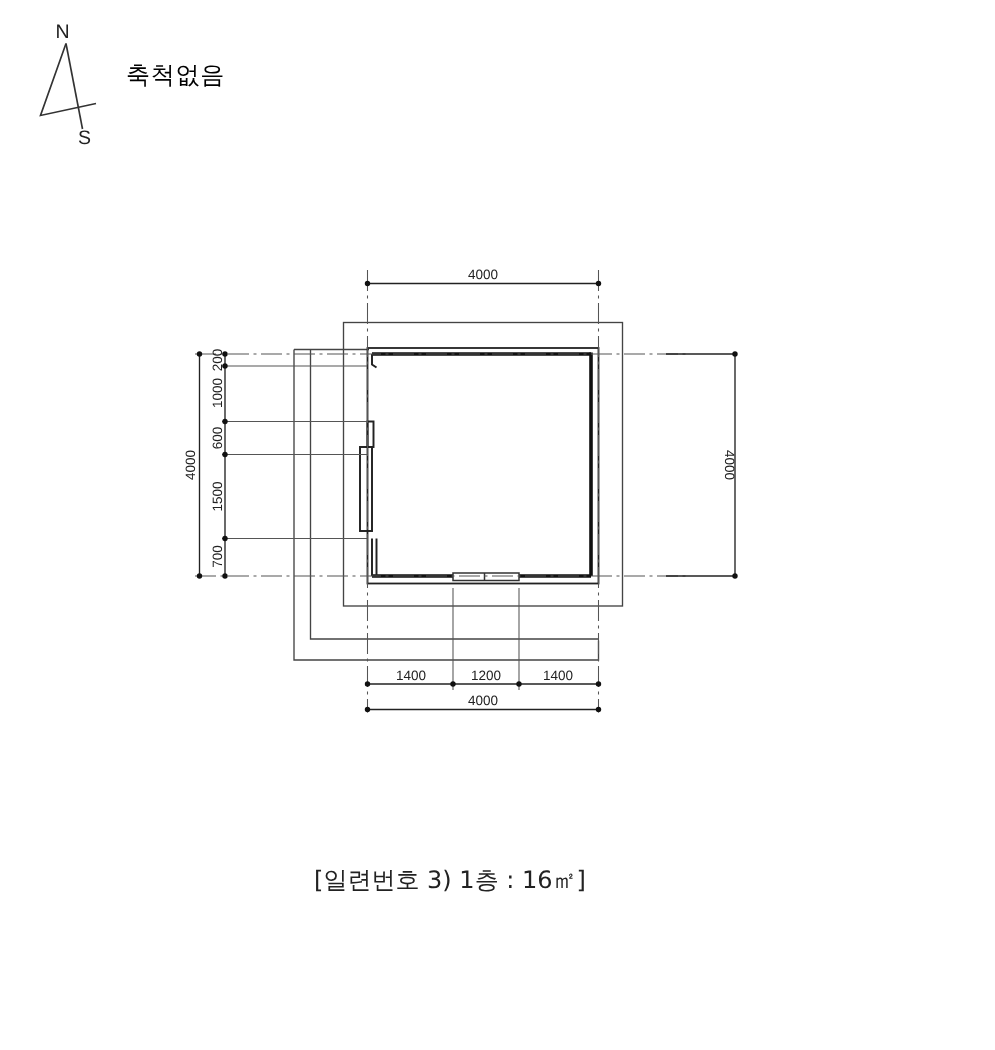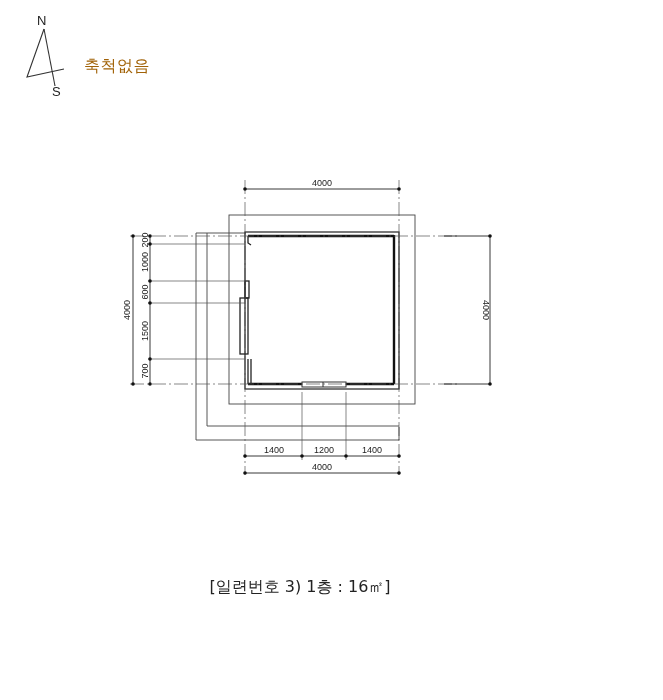--- a/index.html
+++ b/index.html
@@ -1,19 +1,19 @@
 <!DOCTYPE html>
 <html><head>
   <meta charset="utf-8">
   <style>
     html, body { margin: 0; padding: 0; background: #ffffff; }
     body { width: 663px; height: 700px; position: relative; overflow: hidden;
            font-family: "Liberation Sans", "DejaVu Sans", sans-serif; color: #222; }
     .north-arrow { position: absolute; left: 0; top: 0; width: 80px; height: 100px; }
-    .scale-note { position: absolute; left: 84px; top: 56px; font-size: 16px; color: #a16207;
+    .scale-note { position: absolute; left: 84px; top: 40px; font-size: 16px; color: #000000;
                   font-family: Liberation Serif, serif; letter-spacing: 0.5px; }
     .plan { position: absolute; left: 0; top: 0; width: 663px; height: 700px; }
     .caption { position: absolute; left: 0; width: 600px; top: 577px; text-align: center;
                font-size: 16px; color: #222; font-family: "DejaVu Sans", sans-serif; }
     .dim-text { font-family: "Liberation Sans", sans-serif; font-size: 9px; fill: #222; }
   </style>
 </head>
 <body>
 
 <svg class="north-arrow" viewBox="0 0 80 100">

